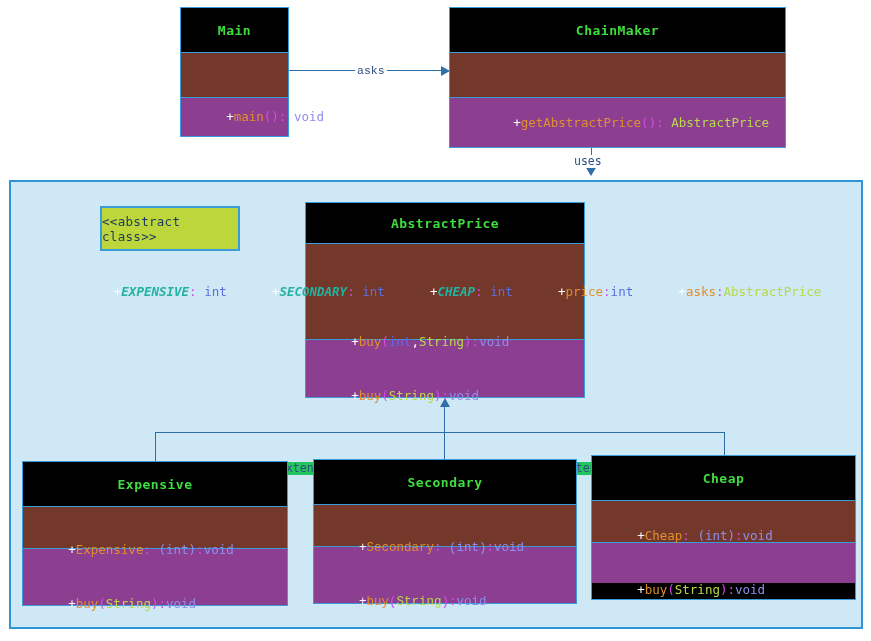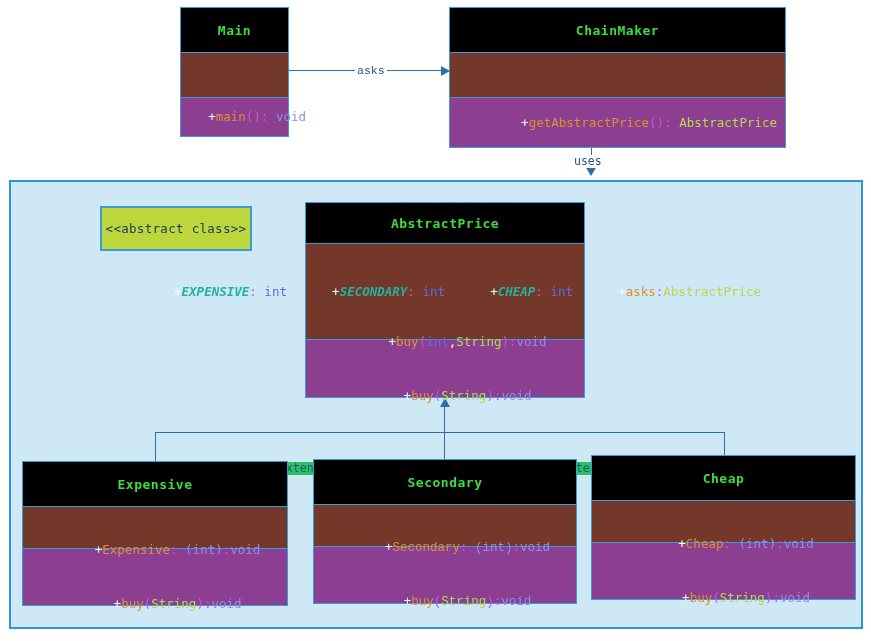--- a/index.html
+++ b/index.html
@@ -42,21 +42,21 @@
     display: flex;
     flex-direction: row;
     align-items: center;
     justify-content: center;
   }
   .uml-ops {
     background: #8c3f91;
     box-sizing: border-box;
     display: flex;
     flex-direction: column;
-    align-items: center;
+    align-items: flex-start;
     justify-content: center;
   }
   .uml-row {
     font-size: 12.5px;
     line-height: 18px;
     white-space: pre;
     text-align: center;
   }
 
   
@@ -133,21 +133,21 @@
     border-left: 5px solid transparent;
     border-right: 5px solid transparent;
     border-bottom: 9px solid #2f6fa8;
   }
 </style>
 </head>
 <body>
 
 <div id="package-panel" style="left:9px; top:180px; width:854px; height:449px;"></div>
 
-<div id="abstract-legend" style="left:100px; top:206px; width:152px; height:45px;">
+<div id="abstract-legend" style="left:100px; top:206px; width:140px; height:45px;">
   <span>&lt;&lt;abstract class&gt;&gt;</span>
 </div>
 
 <div class="conn-h" style="left:289px; top:70px; width:160px;"></div>
 <div class="arrow-right" style="left:441px; top:66px;"></div>
 <div class="conn-label" style="left:355px; top:64px;font-family:Liberation Mono, monospace;">asks</div>
 
 <div class="conn-v" style="left:591px; top:148px; height:24px;"></div>
 <div class="arrow-down" style="left:585px; top:166px;"></div>
 <div class="conn-label" style="left:572px; top:155px;">uses</div>
@@ -194,20 +194,23 @@
     <div class="uml-row">
       <span class="t-plus">+</span><span class="t-static">EXPENSIVE</span><span class="t-punct">: </span><span class="t-int">int</span>
     </div>
     <div class="uml-row">
       <span class="t-plus">+</span><span class="t-static">SECONDARY</span><span class="t-punct">: </span><span class="t-int">int</span>
     </div>
     <div class="uml-row">
       <span class="t-plus">+</span><span class="t-static">CHEAP</span><span class="t-punct">: </span><span class="t-int">int</span>
     </div>
     <div class="uml-row">
+      <span class="t-plus">+</span><span class="t-name">price</span><span class="t-punct">:</span><span class="t-int">int</span>
+    </div>
+    <div class="uml-row">
       <span class="t-plus">+</span><span class="t-name">asks</span><span class="t-punct">:</span><span class="t-cls">AbstractPrice</span>
     </div>
   </div>
   <div class="uml-ops" style="height:57px;">
     <div class="uml-row">
       <span class="t-plus">+</span><span class="t-name">buy</span><span class="t-punct">(</span><span class="t-int">int</span><span class="t-comma">,</span><span class="t-cls">String</span><span class="t-punct">)</span><span class="t-punct">:</span><span class="t-type">void</span>
     </div>
     <div class="uml-row">
       <span class="t-plus">+</span><span class="t-name">buy</span><span class="t-punct">(</span><span class="t-cls">String</span><span class="t-punct">)</span><span class="t-punct">:</span><span class="t-type">void</span>
     </div>
@@ -242,21 +245,21 @@
       <span class="t-plus">+</span><span class="t-name">buy</span><span class="t-punct">(</span><span class="t-cls">String</span><span class="t-punct">)</span><span class="t-punct">:</span><span class="t-type">void</span>
     </div>
   </div>
 </div>
 
 <div class="uml-box" style="left:591px; top:455px; width:265px; height:145px;">
   <div class="uml-title" style="height:45px;">
     <span>Cheap</span>
   </div>
   <div class="uml-attrs" style="height:42px;"></div>
-  <div class="uml-ops" style="height:56px;">
+  <div class="uml-ops" style="height:40px;">
     <div class="uml-row">
       <span class="t-plus">+</span><span class="t-name">Cheap</span><span class="t-punct">: </span><span class="t-peri">(int)</span><span class="t-punct">:</span><span class="t-peri">void</span>
     </div>
     <div class="uml-row">
       <span class="t-plus">+</span><span class="t-name">buy</span><span class="t-punct">(</span><span class="t-cls">String</span><span class="t-punct">)</span><span class="t-punct">:</span><span class="t-type">void</span>
     </div>
   </div>
 </div>
 
 </body></html>

